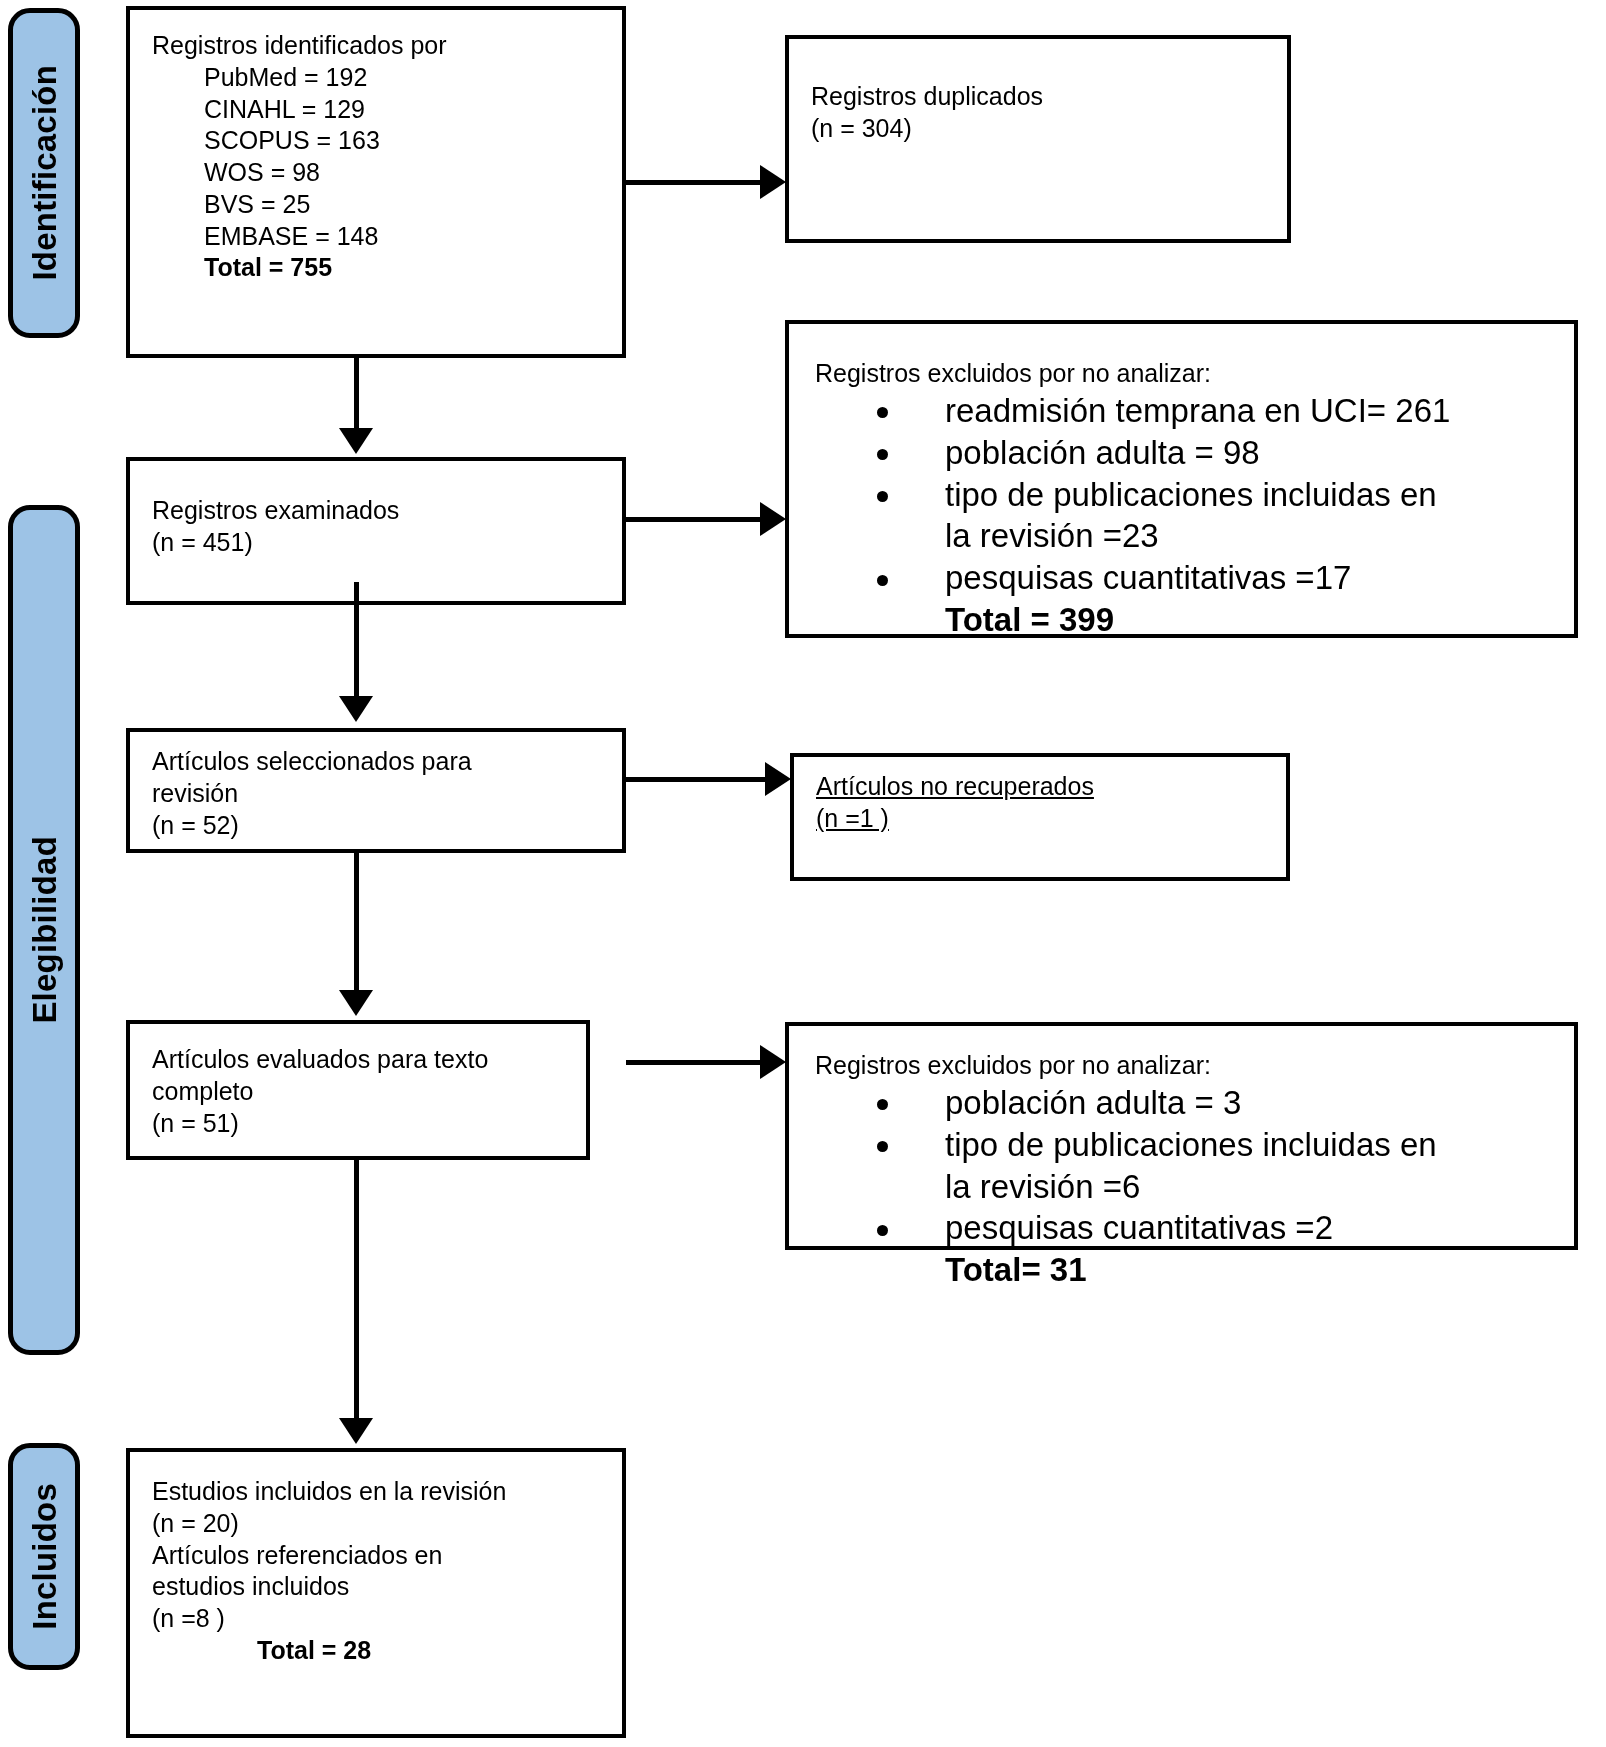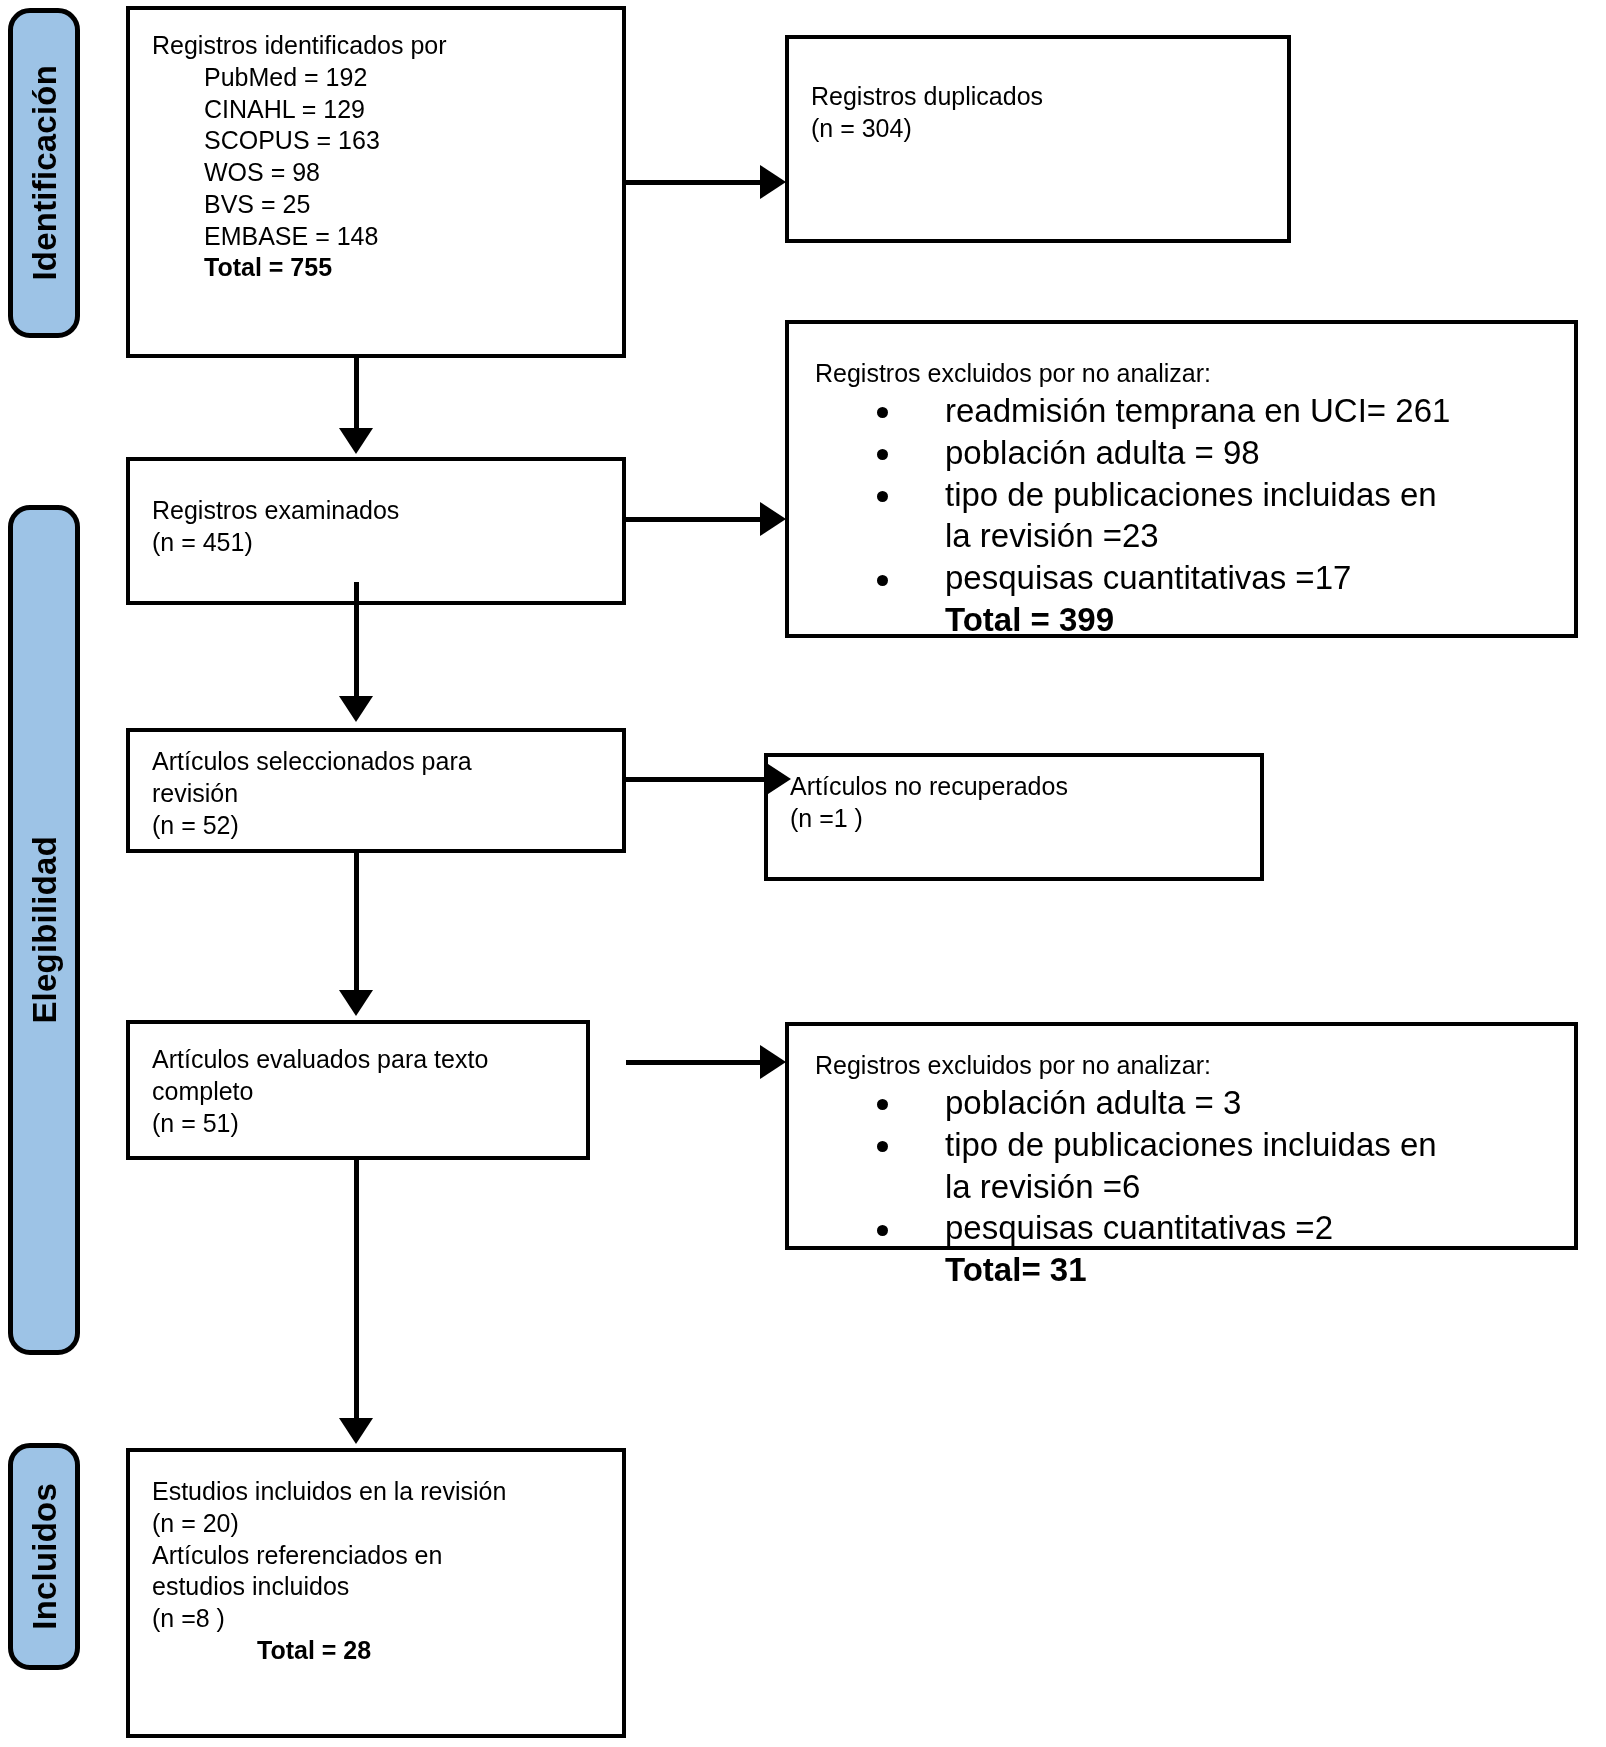--- a/index.html
+++ b/index.html
@@ -191,21 +191,21 @@
 
   <div class="v-line" style="left:354px; top:582px; width:5px; height:118px;"></div>
   <div class="arrow-down" style="left:339px; top:696px;"></div>
 
   <div class="flow-box" style="left:126px; top:728px; width:500px; height:125px; ">
     <div class="line">Artículos seleccionados para</div>
     <div class="line">revisión</div>
     <div class="line">(n = 52)</div>
   </div>
 
-  <div class="flow-box" style="left:764px; top:753px; width:500px; height:128px; ">
+  <div class="flow-box" style="left:790px; top:753px; width:500px; height:128px; text-decoration:underline;">
     <div class="line">Artículos no recuperados</div>
     <div class="line">(n =1 )</div>
   </div>
 
   <div class="h-line" style="left:626px; top:777px; width:140px;"></div>
   <div class="arrow-right" style="left:765px; top:762px;"></div>
 
   <div class="v-line" style="left:354px; top:853px; width:5px; height:140px;"></div>
   <div class="arrow-down" style="left:339px; top:990px;"></div>
 

